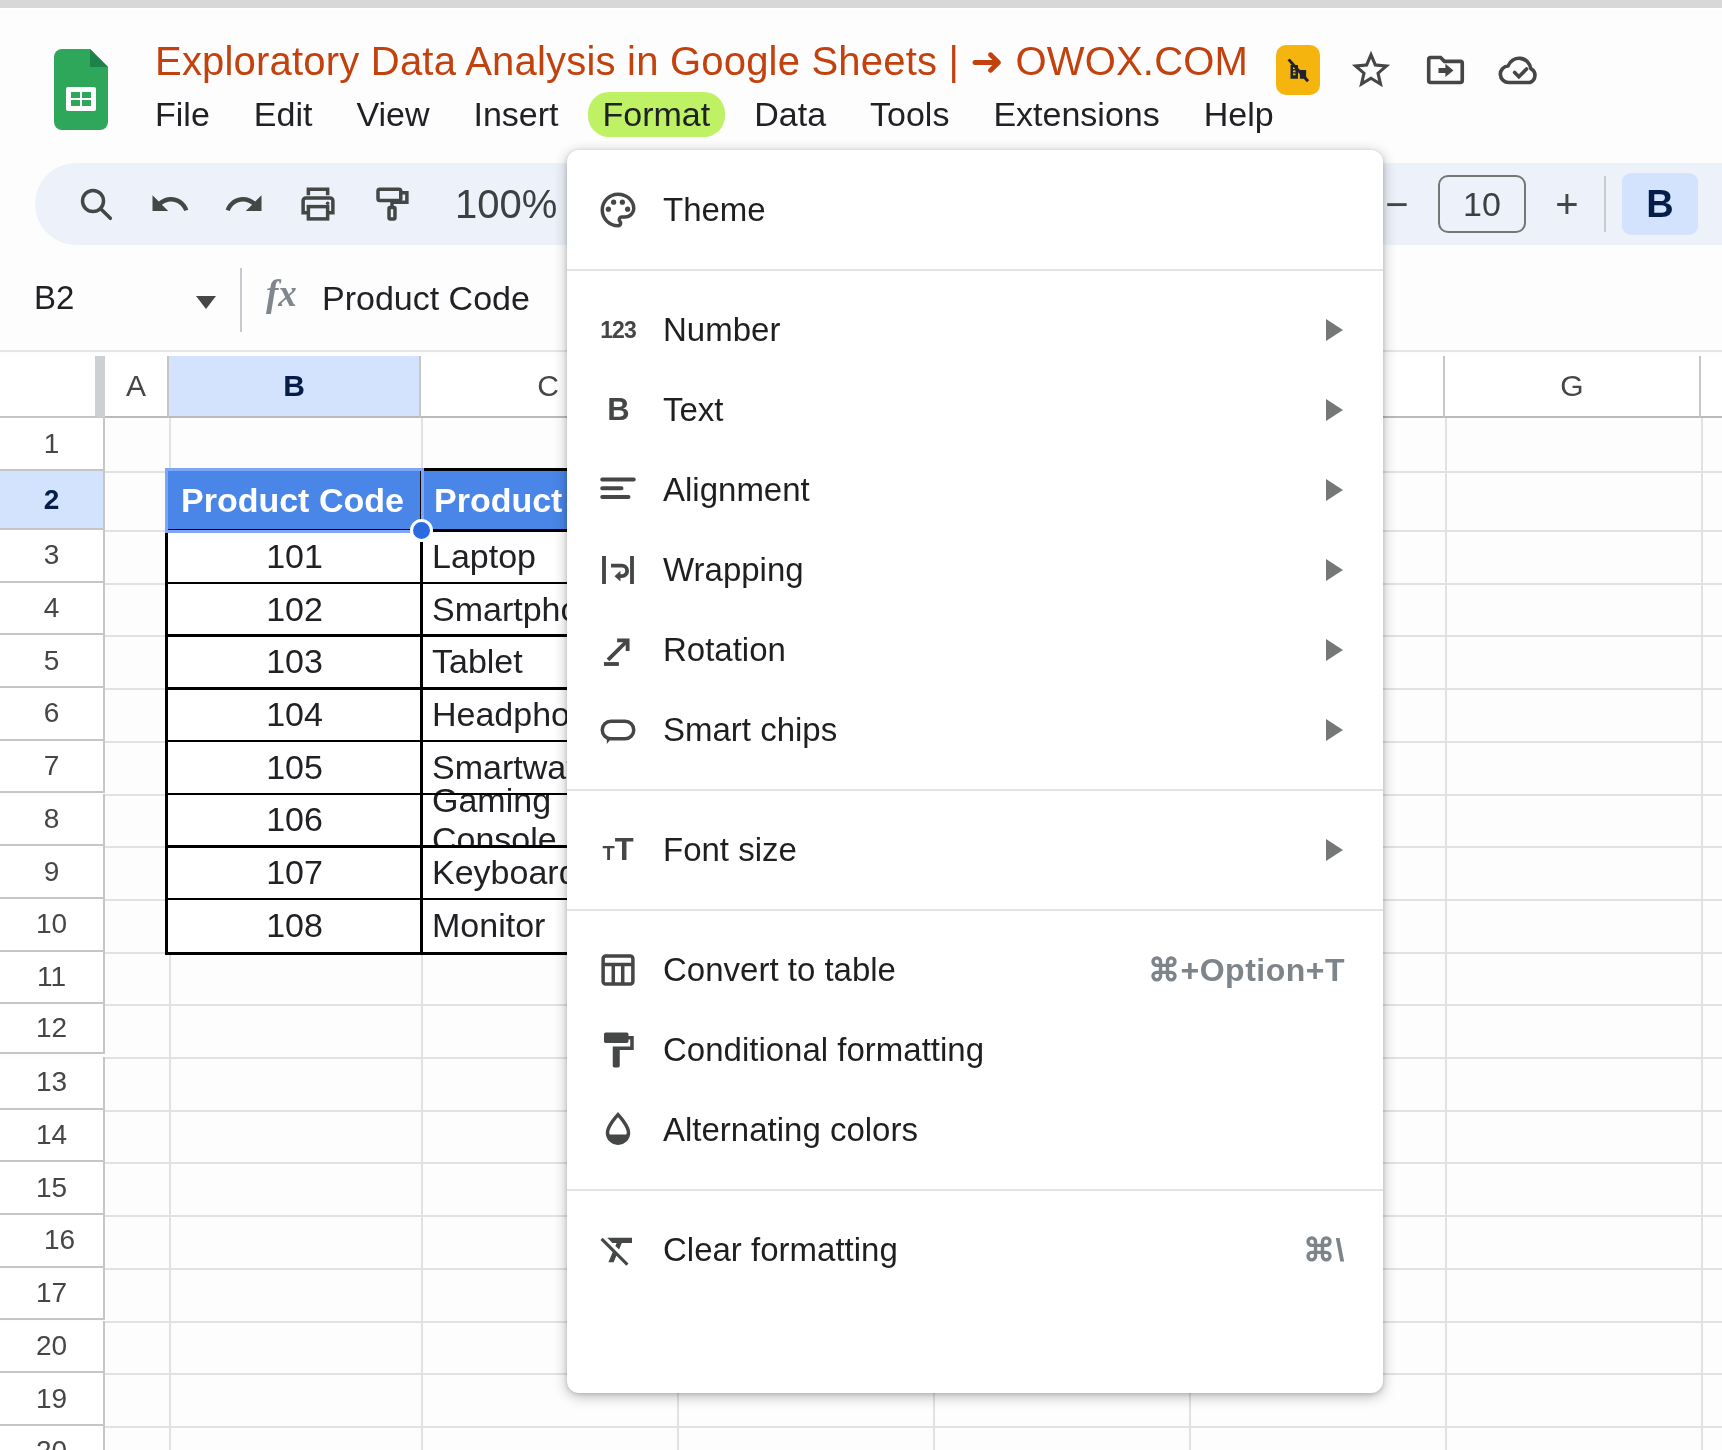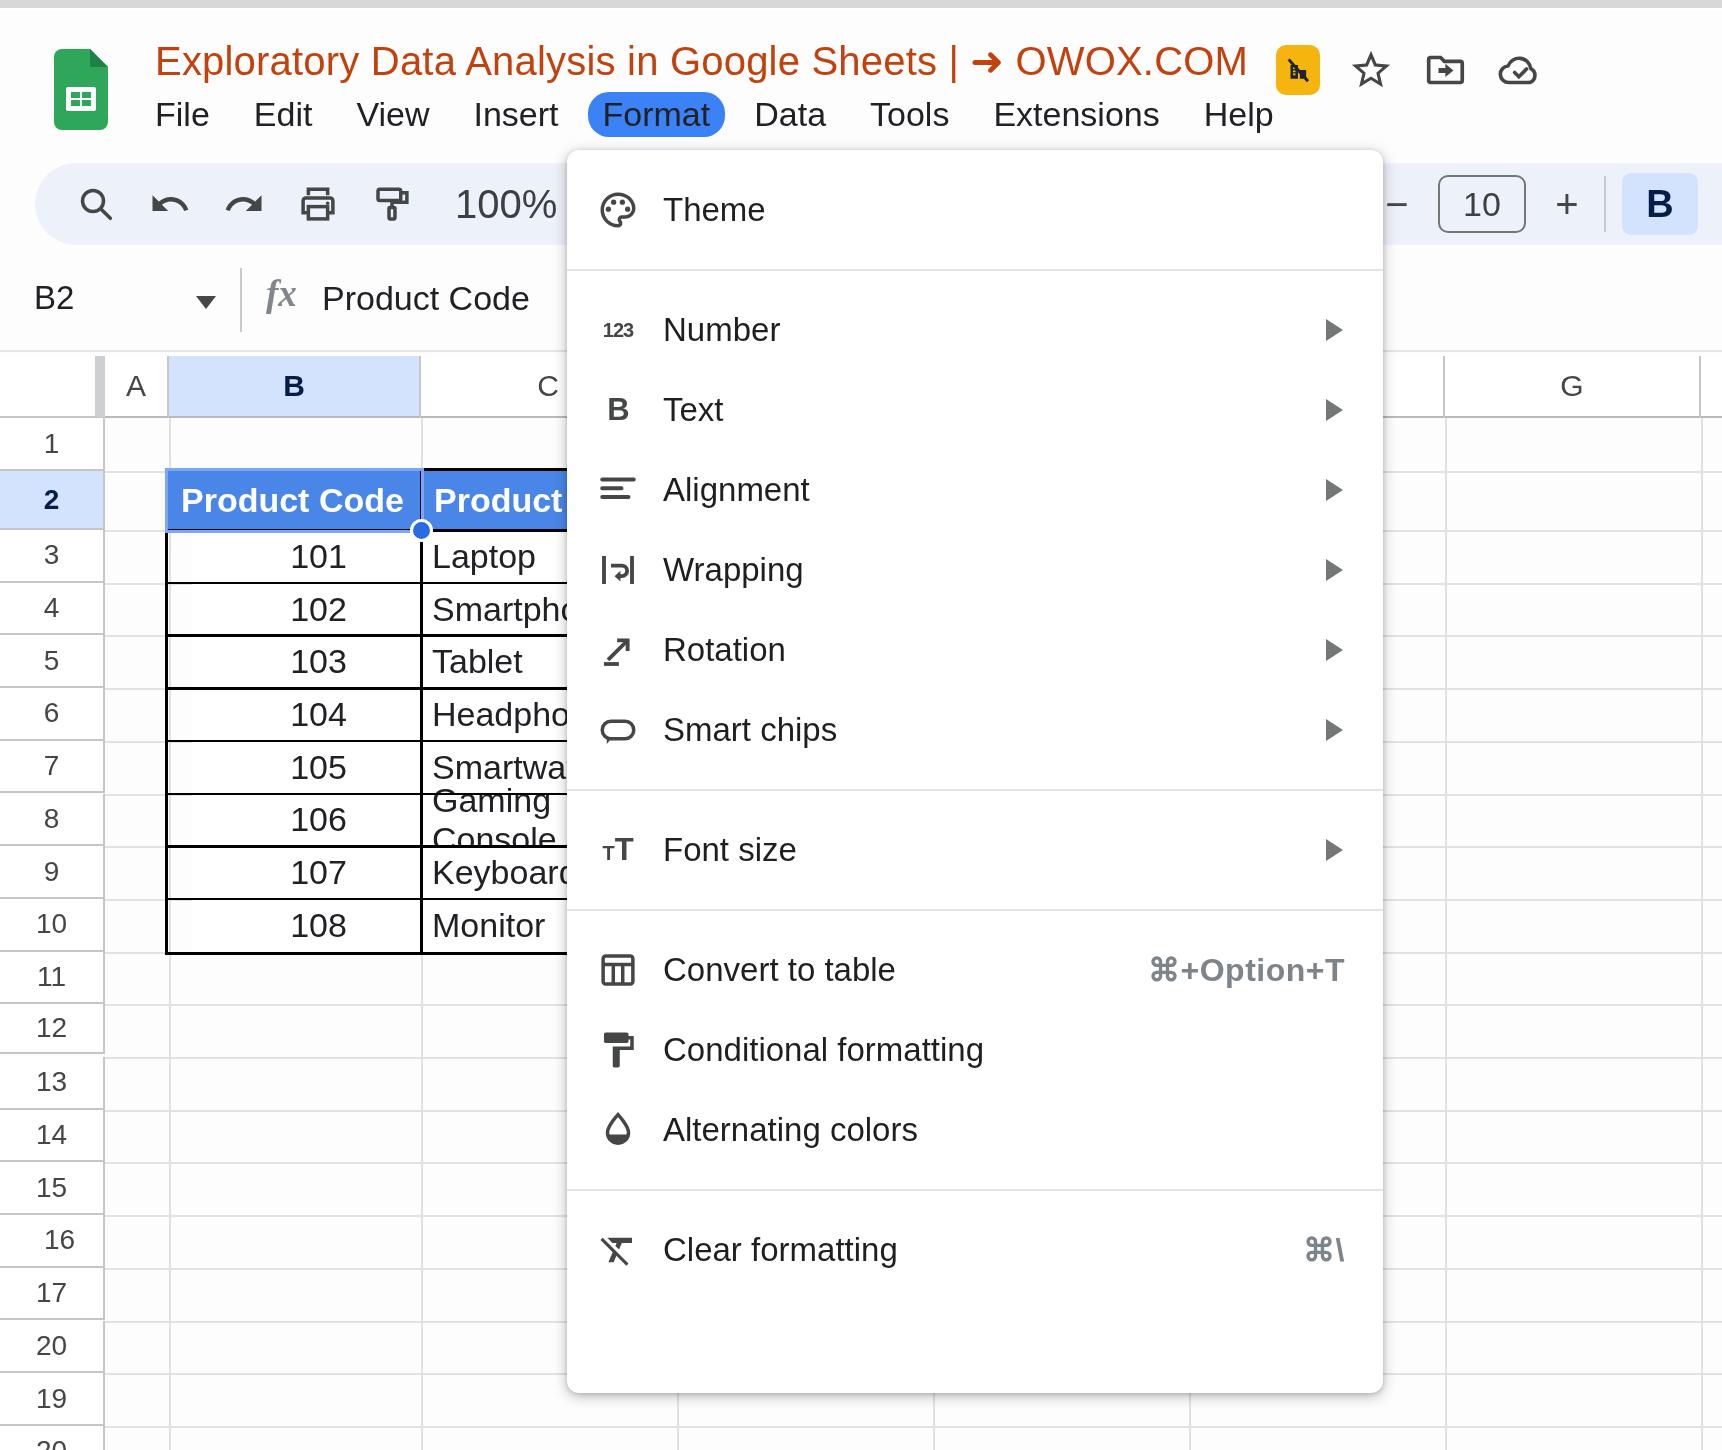--- a/index.html
+++ b/index.html
@@ -14,21 +14,21 @@
   
   .logo{left:54px;top:49px;width:54px;height:81px;}
   .doc-title{left:155px;top:38px;font-size:40px;letter-spacing:.2px;color:#c2410c;white-space:nowrap;}
   .tb-icons{right:0;left:1276px;top:44px;height:52px;display:flex;align-items:center;gap:28px;}
   .badge{width:44px;height:50px;border-radius:10px;background:#F5B40E;display:flex;align-items:center;justify-content:center;}
   .ticon svg{display:block;}
 
   
   .menubar{left:140px;top:90px;height:48px;display:flex;align-items:center;gap:14px;font-size:34px;color:#202124;}
   .menu-item{padding:3px 15px;border-radius:9px;white-space:nowrap;}
-  .menu-item.active{background:#3b82f6;border-radius:21px;}
+  .menu-item.active{background:#bef264;border-radius:21px;}
 
   
   .toolbar{left:35px;top:163px;width:1725px;height:82px;background:#edf2fa;border-radius:41px;}
   .tool-left{position:absolute;left:40px;top:0;height:82px;display:flex;align-items:center;gap:32px;}
   .tool-left svg{display:block;}
   .zoom-label{font-size:40px;color:#3c4043;margin-left:10px;}
   .tool-right{position:absolute;left:1335px;top:0;height:82px;display:flex;align-items:center;}
   .minus-btn,.plus-btn{font-size:40px;color:#444746;width:54px;text-align:center;}
   .fontsize-box{width:88px;height:58px;border:2px solid #747775;border-radius:10px;font-size:34px;color:#3c4043;
                 display:flex;align-items:center;justify-content:center;margin:0 14px;background:transparent;}
@@ -51,39 +51,39 @@
   .colhdr.sel{background:#d3e3fd;color:#041e49;font-weight:bold;}
   .rowhdr{left:0;width:105px;background:#fff;border-right:2px solid #c4c7c5;border-bottom:2px solid #c4c7c5;
           display:flex;align-items:center;justify-content:center;font-size:28px;color:#444746;}
   .rowhdr.sel{background:#d3e3fd;color:#041e49;font-weight:bold;}
   .vline{background:#e2e2e3;width:2px;z-index:1;}
   .hline{background:#e2e2e3;height:2px;z-index:1;}
 
   
   .tcell{z-index:2;display:flex;align-items:center;font-size:34px;background:#fff;}
   .tcell.hdr{background:#4a86e8;color:#fff;font-weight:bold;padding-left:13px;}
-  .tcell.num{justify-content:center;margin-left:24px;}
+  .tcell.num{justify-content:center;}
   .tcell.txt{padding-left:11px;}
   .tb-black{z-index:2;background:#000;}
   .t-outline{z-index:3;border:3px solid #000;pointer-events:none;}
   .sel-rim{z-index:4;border:3px solid #7ea6f8;pointer-events:none;}
   .fill-handle{z-index:5;width:23px;height:23px;border-radius:50%;background:#2b6be0;border:3px solid #fff;}
 
   
   .dd{left:567px;top:150px;width:816px;height:1243px;background:#fff;border-radius:12px;z-index:50;
       box-shadow:0 3px 14px rgba(0,0,0,.28),0 1px 4px rgba(0,0,0,.14);padding:20px 0 15px 0;overflow:hidden;}
   .dd-item{height:80px;display:flex;align-items:center;padding-left:28px;color:#1f1f1f;}
   .dd-item .ico{width:46px;height:46px;display:flex;align-items:center;justify-content:center;color:#444746;flex:0 0 46px;}
   .dd-item .lbl{margin-left:22px;font-size:33px;white-space:nowrap;}
   .dd-item .sp{flex:1;}
   .dd-item .arrow{width:0;height:0;border-top:11px solid transparent;border-bottom:11px solid transparent;border-left:17px solid #747775;margin-right:40px;}
   .dd-item .shortcut{font-size:32px;color:#7d848a;font-weight:bold;margin-right:38px;letter-spacing:.5px;}
   .dd-item.disabled,.dd-item.disabled .ico{color:#b4b8bc;}
   .dd-sep{height:2px;background:#e3e4e6;margin:19px 0;}
-  .ico-txt{font-weight:bold;font-size:20px;letter-spacing:-1px;}
+  .ico-txt{font-weight:bold;font-size:23px;letter-spacing:-1px;}
   .ico-txt.big{font-size:31px;}
   .ico-tt .t1{font-size:20px;font-weight:bold;}
   .ico-tt .t2{font-size:31px;font-weight:bold;}
 </style>
 </head>
 <body>
 
 <div class="screen">
 
   <div class="abs top-strip"></div>

